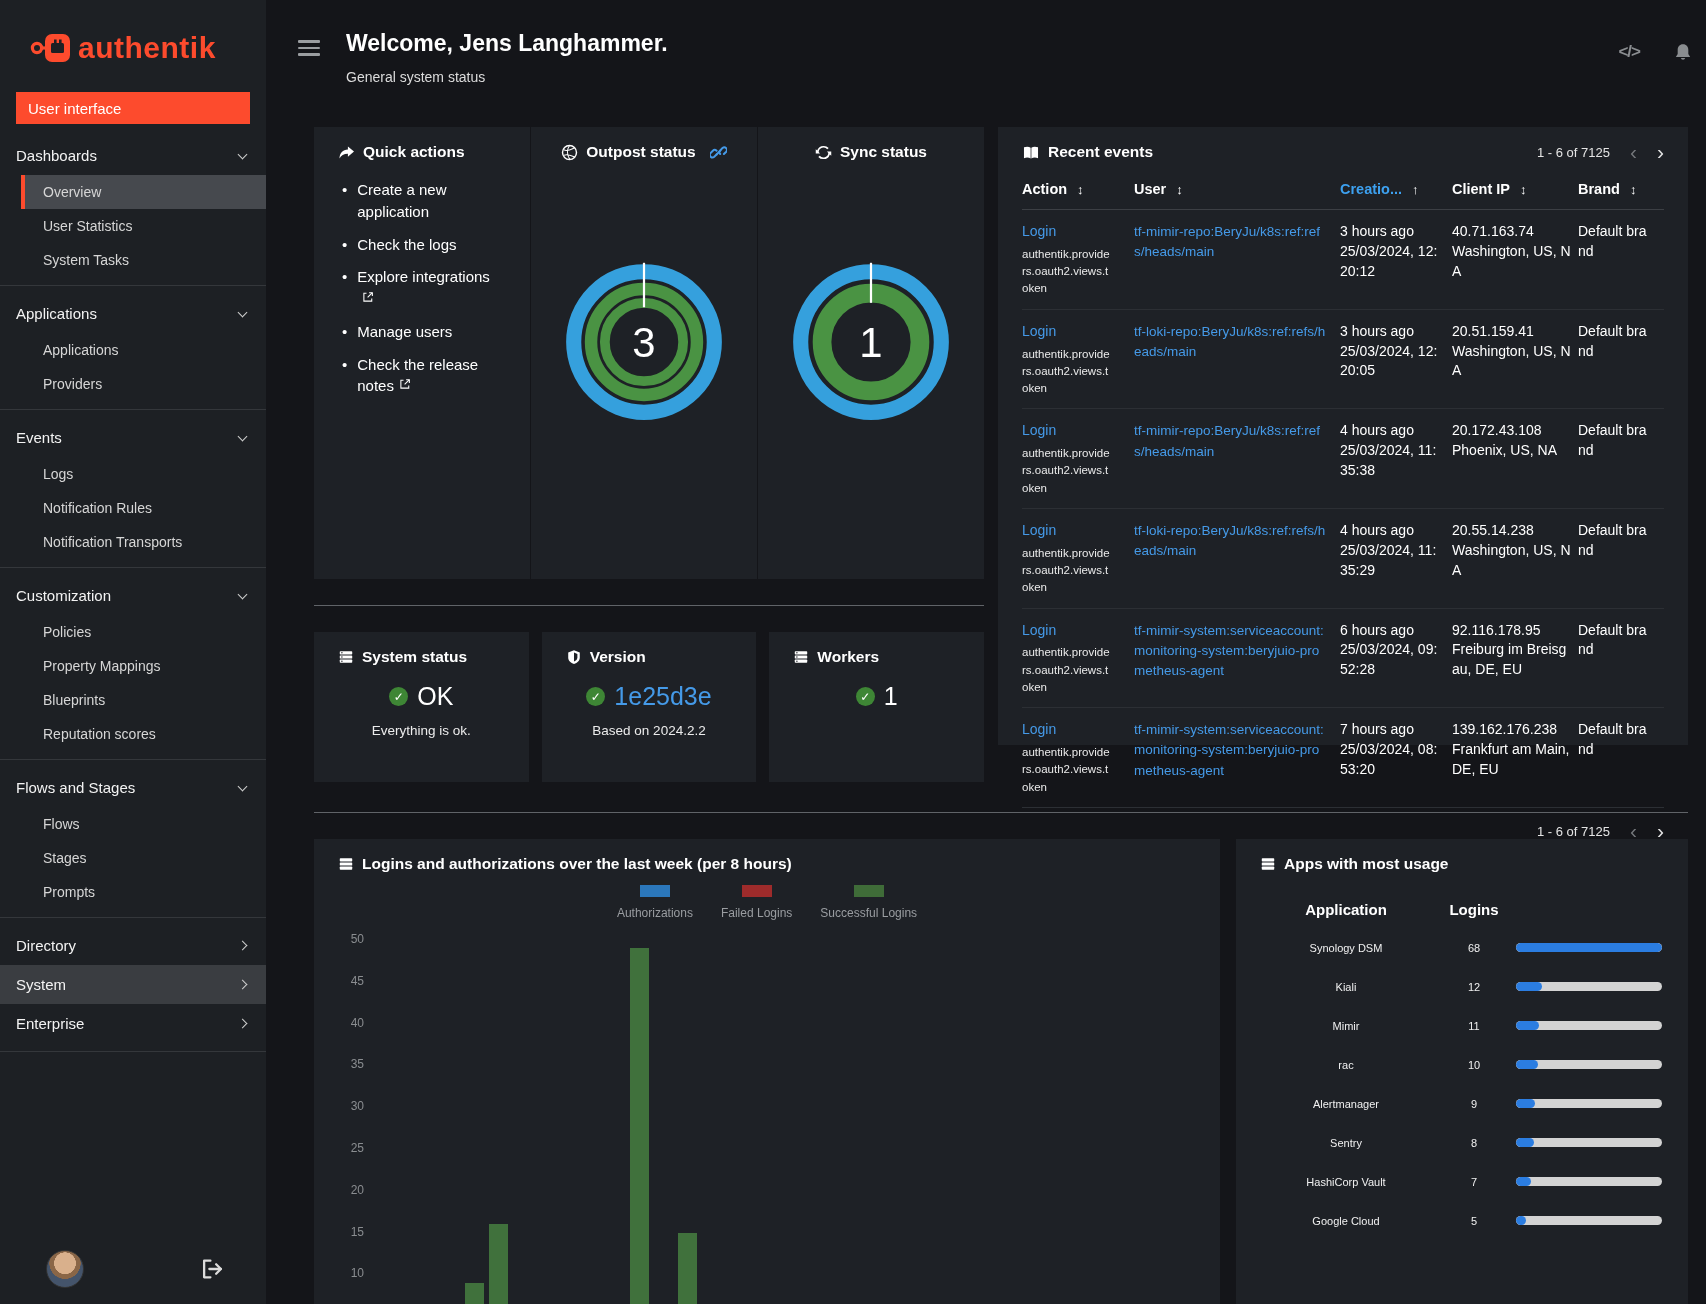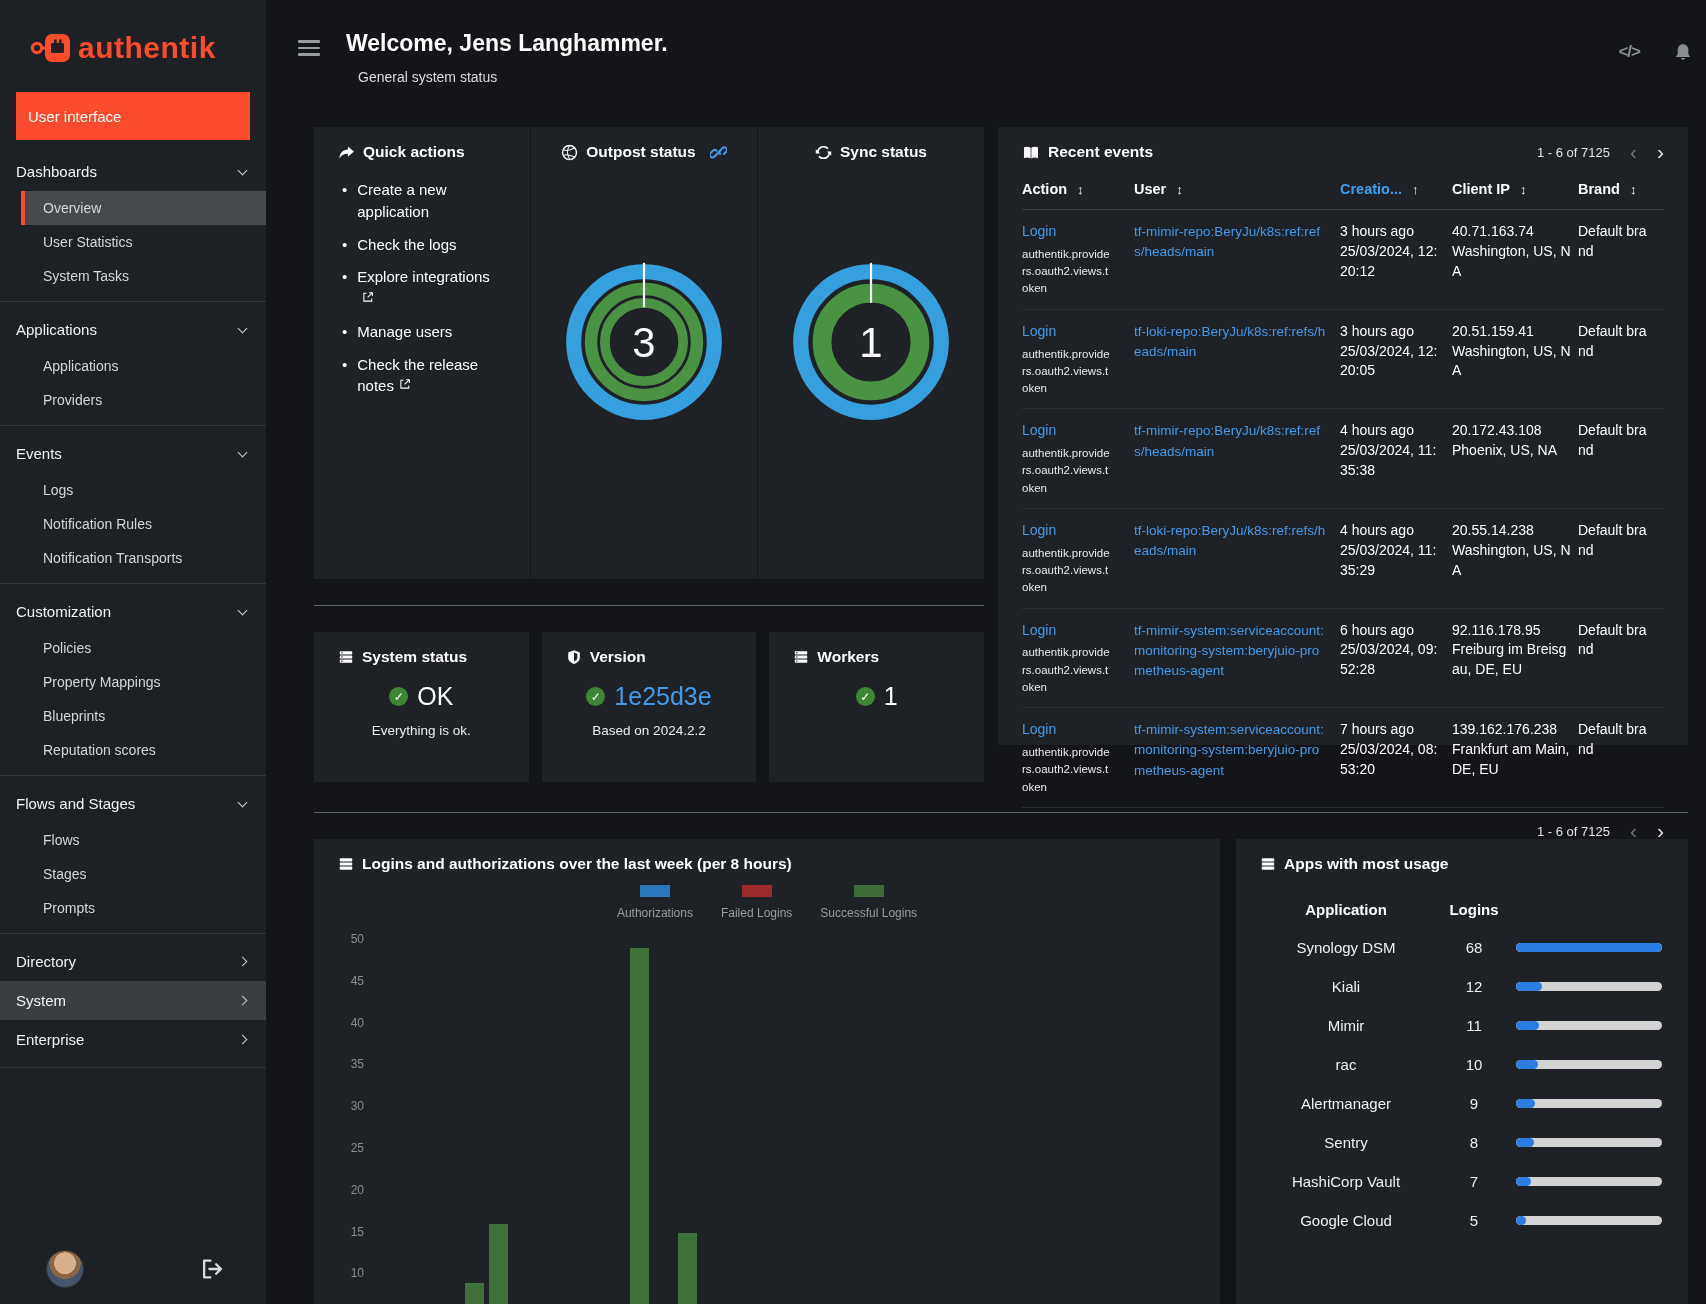--- a/index.html
+++ b/index.html
@@ -4,21 +4,21 @@
 <style>
   * { margin:0; padding:0; box-sizing:border-box; }
   html,body { width:1706px; height:1304px; overflow:hidden; background:#141519;
     font-family:"Liberation Sans", sans-serif; color:#fff; }
   .app { display:flex; height:100%; }
 
   
   .sidebar { width:266px; flex:none; background:#1d2024; position:relative; }
   .logo { padding:30px 0 0 30px; display:flex; align-items:center; gap:6px; }
   .logo-text { color:#fd4b2d; font-size:30px; font-weight:700; letter-spacing:.5px; }
-  .ui-btn { display:block; margin:26px 16px 12px; width:234px; height:48px; background:#fd4b2d;
+  .ui-btn { display:block; margin:26px 16px 12px; width:234px; height:32px; background:#fd4b2d;
     color:#fff; font-size:15px; text-align:left; padding:0 12px; border:none; cursor:pointer;
     font-family:inherit; }
   nav { margin-top:4px; }
   .nav-group.div-top { border-top:1px solid #34373b; margin-top:8px; padding-top:8px; }
   .nav-group.div-bottom { border-bottom:1px solid #34373b; padding-bottom:8px; }
   .nav-head { display:flex; align-items:center; justify-content:space-between;
     padding:11px 20px 11px 16px; font-size:15px; color:#f3f3f3; cursor:pointer; }
   .nav-head.hl { background:#3a3d41; }
   .nav-item { padding:9px 16px 9px 43px; font-size:14px; color:#d6d6d6; cursor:pointer; }
   .nav-item.sel { background:#46494e; border-left:4px solid #fd4b2d; padding-left:18px; margin-left:21px; }
@@ -32,21 +32,21 @@
     background:radial-gradient(circle at 50% 34%, #d9b08c 0 36%, #8a6647 37% 52%, #44546b 53% 100%);
     border:1px solid #333; }
 
   
   main { flex:1; display:flex; flex-direction:column; }
   .hdr { display:flex; gap:26px; padding:30px 24px 0 16px; height:103px; flex:none; }
   .burger { width:22px; height:16px; margin:10px 0 0 16px; display:flex; flex-direction:column;
     justify-content:space-between; background:none; border:none; cursor:pointer; flex:none; }
   .burger div { height:2.6px; background:#9a9da0; border-radius:1px; }
   .pg-title { font-size:23px; font-weight:700; }
-  .pg-sub { font-size:14px; color:#dcdcdc; margin-top:12px; font-weight:400;margin-left:12px; }
+  .pg-sub { font-size:14px; color:#dcdcdc; margin-top:12px; font-weight:400; }
   .hdr-icons { margin-left:auto; display:flex; gap:32px; align-items:flex-start; padding-top:12px; }
   .code-ic { font-size:17px; font-weight:700; color:#8a8d90; cursor:pointer; letter-spacing:-1px; }
 
   .content { padding:24px 30px 0 48px; flex:1; }
   .card { background:#1e2126; padding:16px 24px; }
   .card-title { display:flex; gap:8px; align-items:center; font-weight:700; font-size:15.5px; color:#fff; }
   .card-title.centered { justify-content:center; }
 
   .grid-top { display:flex; gap:14px; align-items:flex-start; }
   .lz { width:670px; flex:none; }
@@ -105,21 +105,21 @@
   .tick { position:absolute; left:0; width:26px; text-align:right; font-size:12px; color:#8a8d90; }
   .bar { position:absolute; width:19px; }
 
   
   .apps-table { margin-top:28px; }
   .apps-head, .app-row { display:flex; align-items:center; }
   .apps-head { font-size:15px; font-weight:700; }
   .a-app { width:172px; text-align:center; }
   .a-log { width:84px; text-align:center; }
   .a-bar { flex:1; display:flex; justify-content:flex-end; padding-right:2px; }
-  .app-row { min-height:39px; font-size:15px; color:#f0f0f0; }
+  .app-row { min-height:39px; font-size:11px; color:#f0f0f0; }
   .apps-head { margin-bottom:10px; }
   .track { width:146px; height:9px; background:#d3d3d3; border-radius:5px; overflow:hidden; }
   .fill { height:100%; background:#2b7de1; border-radius:5px; }
 </style>
 </head>
 <body>
 
 <div class="app">
 
   <aside class="sidebar">

